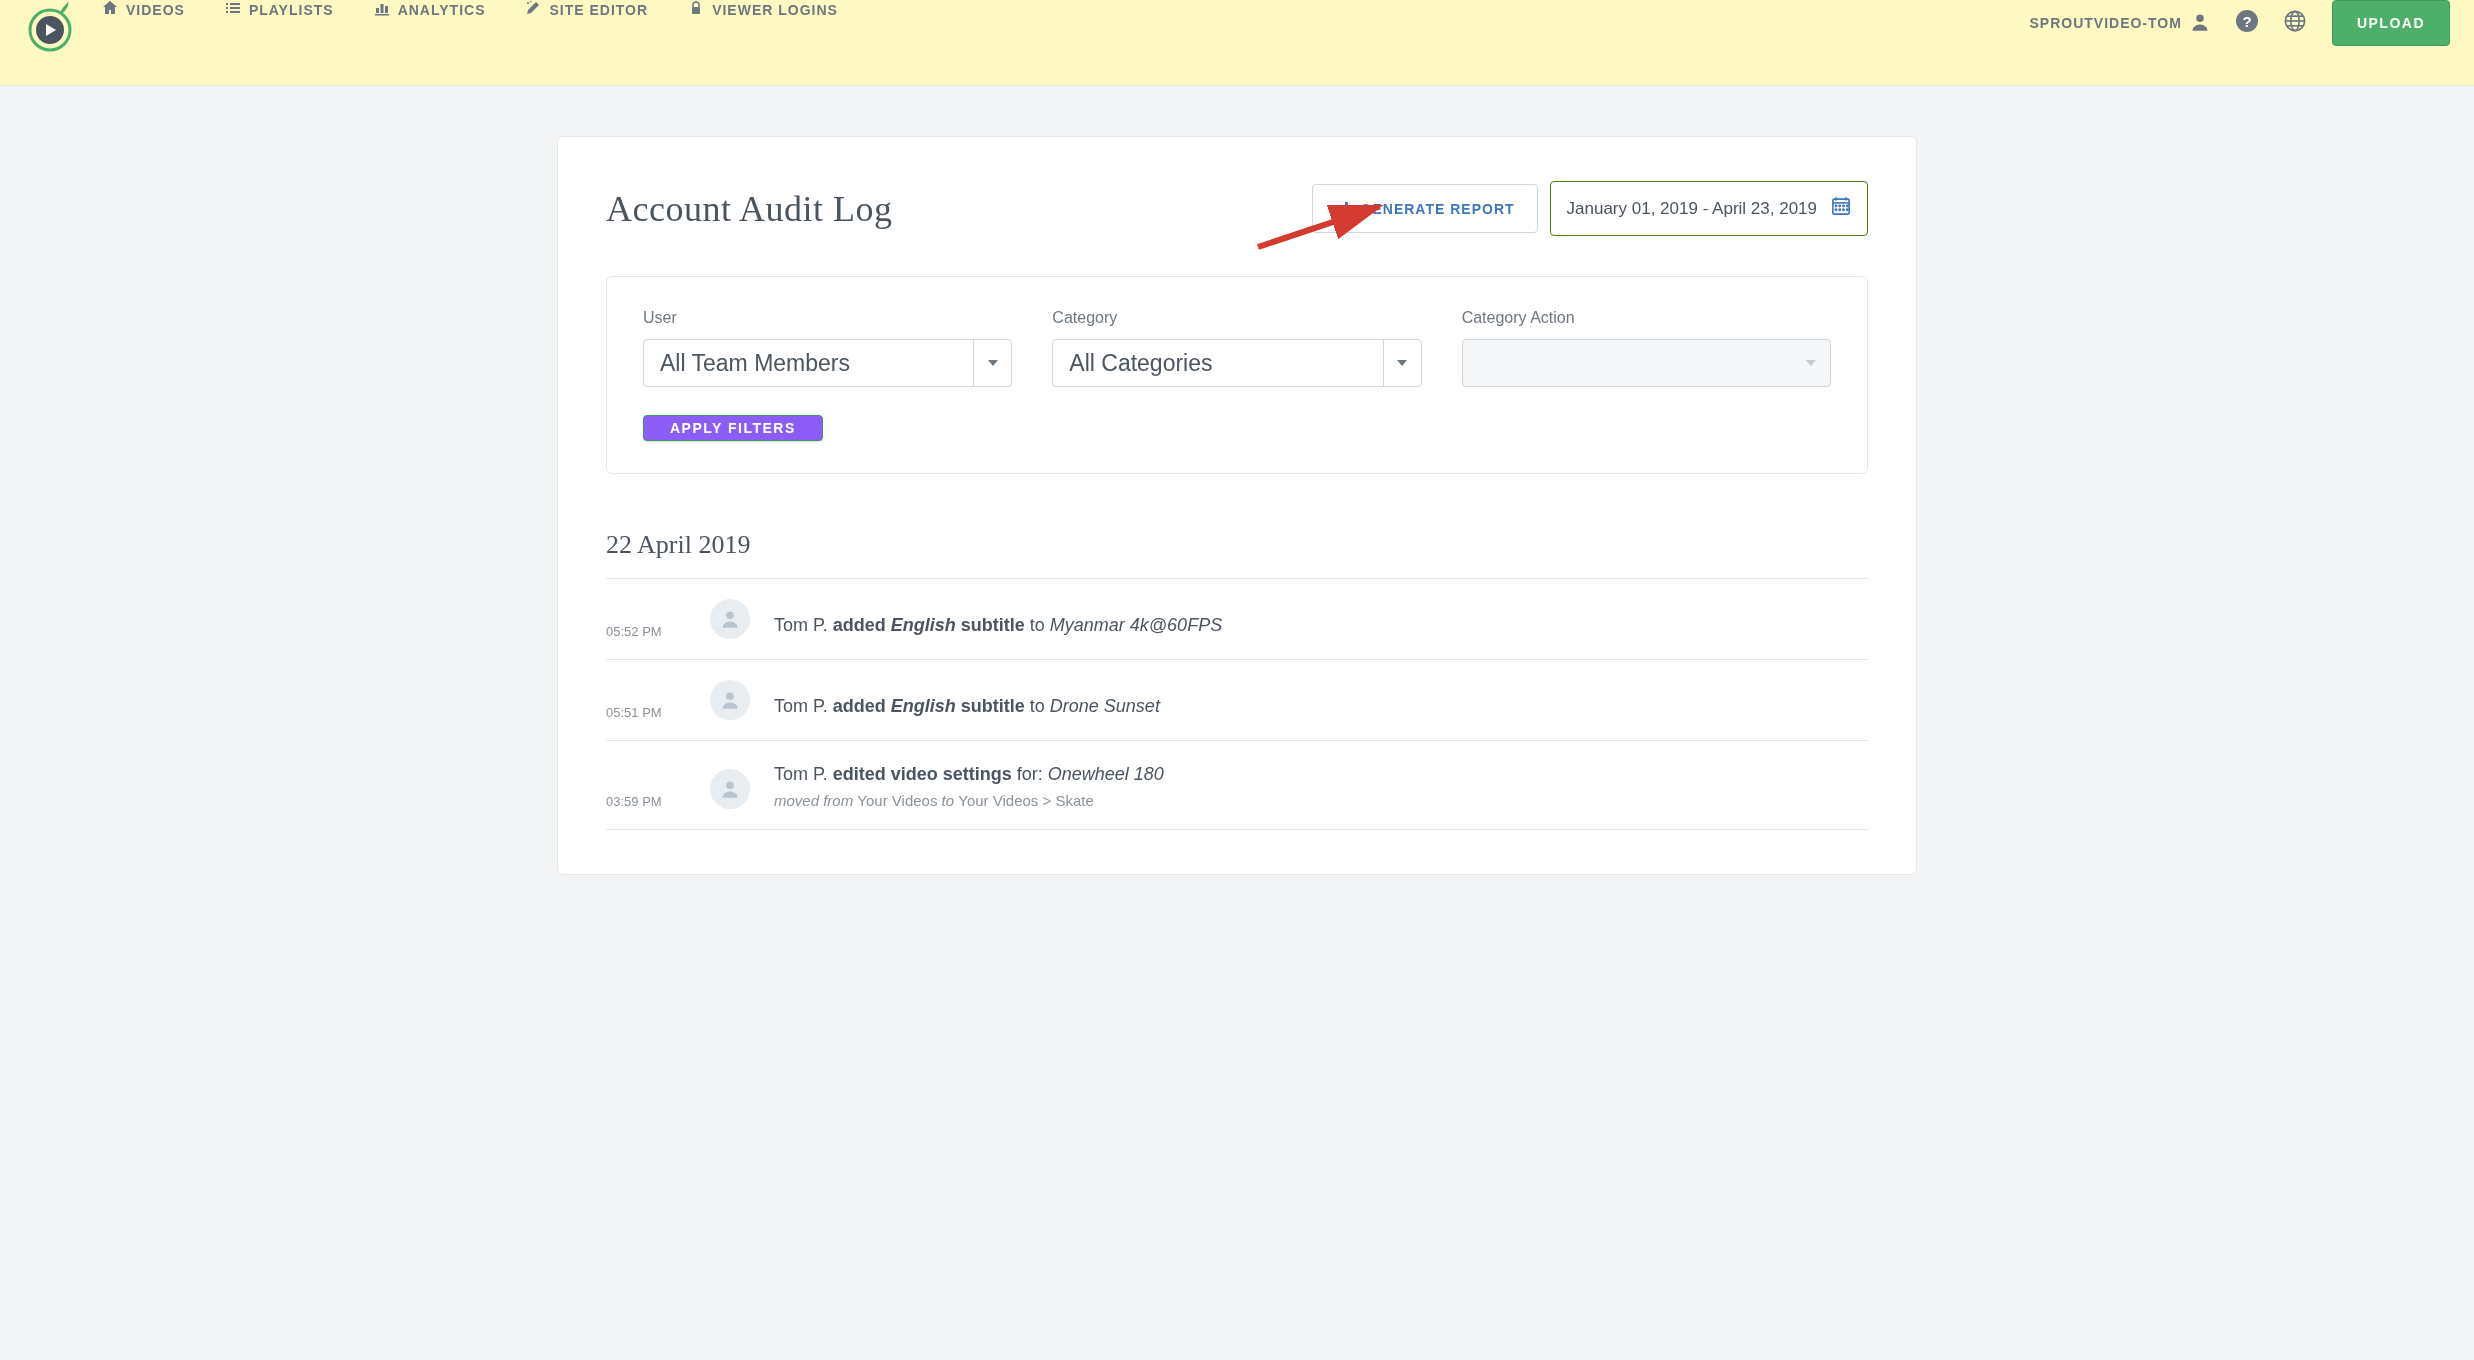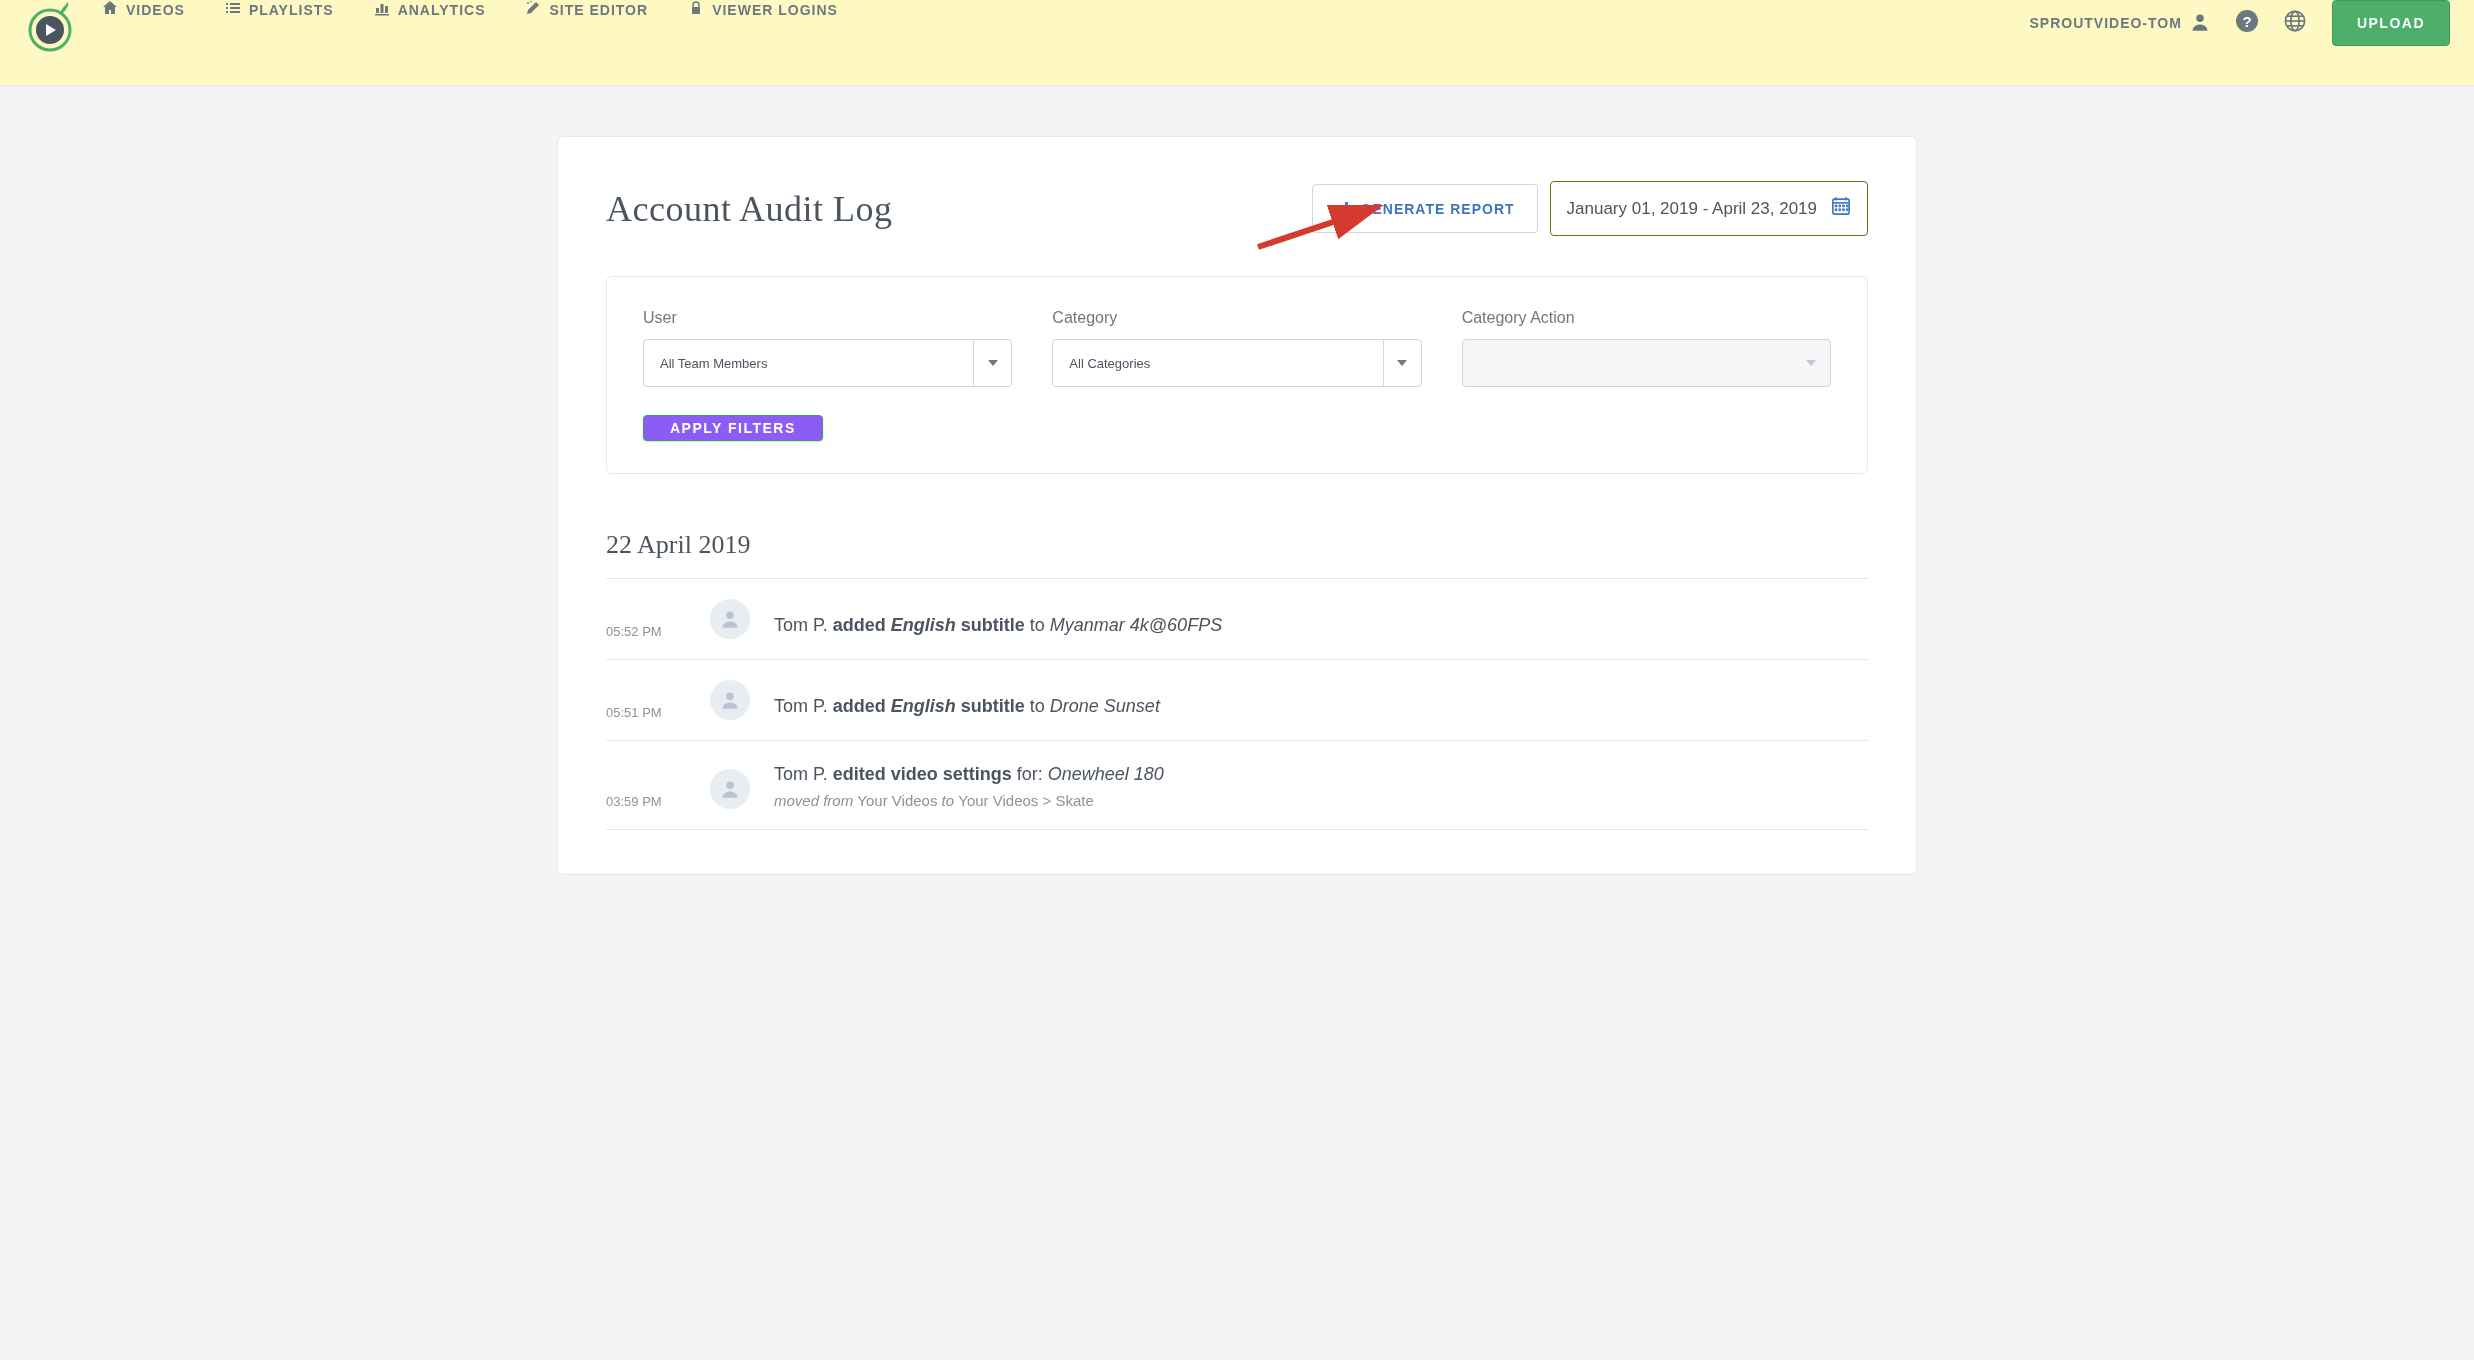--- a/index.html
+++ b/index.html
@@ -56,21 +56,21 @@
 
 .filters-card {
   border: 1px solid #e5e8eb; border-radius: 6px; padding: 32px 36px; margin-top: 18px;
 }
 .filters-row { display: flex; gap: 40px; margin-bottom: 28px; flex-wrap: wrap; }
 .filter-group { flex: 1; min-width: 260px; }
 .filter-label { display: block; font-size: 16px; color: #6d7780; margin-bottom: 12px; }
 .select {
   display: flex; align-items: center; justify-content: space-between;
   border: 1px solid #cfd6dc; border-radius: 4px; height: 48px;
-  padding: 0 16px; font-size: 13px; color: #4a5560; cursor: pointer; background: #fff;
+  padding: 0 16px; font-size: 23px; color: #4a5560; cursor: pointer; background: #fff;
 }
 .select.disabled { background: #f4f6f8; color: #aab2ba; cursor: default; }
 .select .caret-box {
   border-left: 1px solid #cfd6dc; height: 100%; width: 38px; margin-right: -16px;
   display: flex; align-items: center; justify-content: center;
 }
 .apply-btn {
   background: #8b5cf6; color: #fff; border: 1px solid #3e9b5a;
   padding: 4px 26px; font-size: 14px; font-weight: 700; letter-spacing: 1.5px;
   border-radius: 4px; cursor: pointer;

